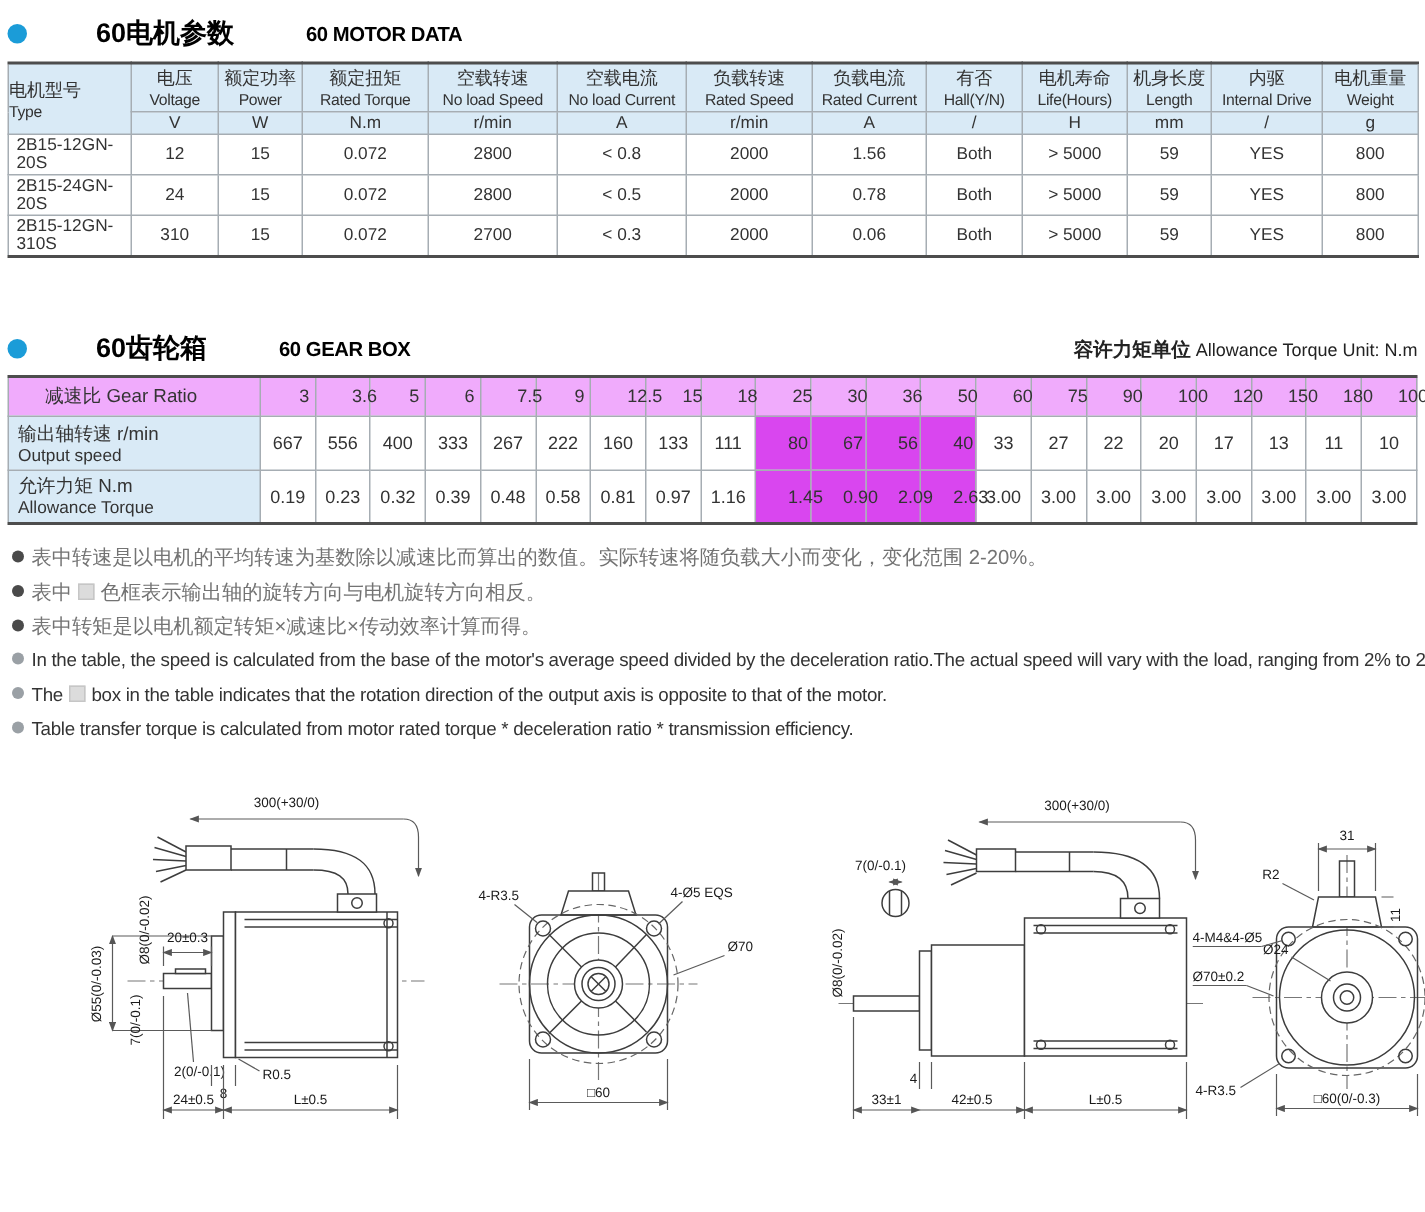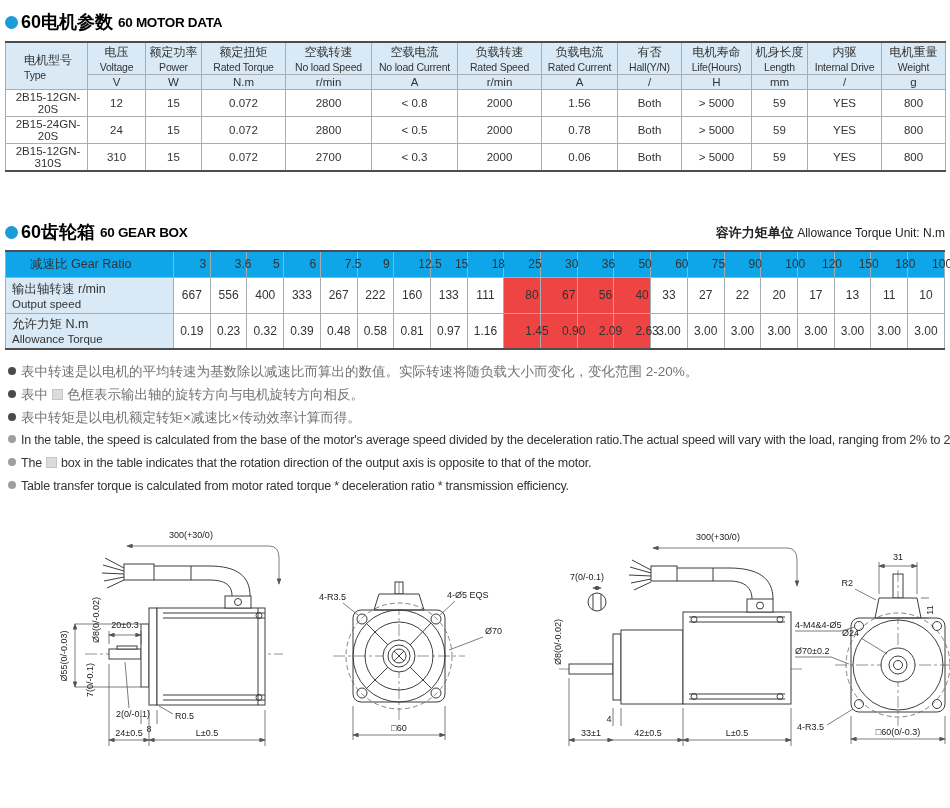--- a/index.html
+++ b/index.html
@@ -4,44 +4,44 @@
 <style>
   * { box-sizing: border-box; }
   html,body { margin:0; padding:0; }
   body {
     width:950px; height:808px; overflow:hidden; background:#ffffff;
     font-family:"Liberation Sans", sans-serif; color:#222;
   }
   .page { width:950px; height:808px; position:relative; padding:4px 5px 0 5px; }
 
   
-  .sec-title { display:flex; align-items:center; margin:6px 0 7px 0; }
+  .sec-title { display:flex; align-items:center; margin:6px 0 7px 0;gap:43px; }
   .dot { width:13px; height:13px; border-radius:50%; background:#1b9cd8; margin-right:3px; flex:0 0 auto; }
   .t-zh { font-size:18px; font-weight:bold; color:#000; letter-spacing:0; }
   .t-en { font-size:13.5px; font-weight:bold; color:#000; margin-left:5px; letter-spacing:-0.3px; }
 
   
   table.tbl { border-collapse:collapse; table-layout:fixed; width:940px;
     border-top:2px solid #4d4d4d; border-bottom:2px solid #4d4d4d; }
   table.tbl th, table.tbl td { border:1px solid #a6adb3; text-align:center; padding:1px 2px;
     font-weight:normal; font-size:11.5px; color:#333; }
   .hdr { background:#d9eaf6; }
   .hdr .zh { display:block; font-size:12px; color:#333; }
   .hdr .en { display:block; font-size:10.5px; color:#333; letter-spacing:-0.2px; }
   .unit-row th { height:15px; font-size:11px; background:#d9eaf6; padding:0; }
   .motor tbody td { height:17px; }
-  .motor td.model { text-align:center; padding-left:5px; }
+  .motor td.model { text-align:left; padding-left:5px; }
   .gear td { height:26px; }
   .gear td.lbl { background:#d9eaf6; text-align:left; padding-left:6px; }
   .gear td.lbl .zh { display:block; font-size:12.5px; }
   .gear td.lbl .en { display:block; font-size:11.5px; }
-  .gear tr.ratio-row td { background:#0ea5e9; font-size:12px; height:26px;padding-left:24px; }
+  .gear tr.ratio-row td { background:#f0abfc; font-size:12px; height:26px;padding-left:24px; }
   .gear tr.ratio-row td.lbl { font-size:12.5px; }
   .gear tr.val-row td { height:36px; font-size:12px; }
-  .gear td.shade { background:#ef4444;padding-left:21px; }
+  .gear td.shade { background:#d946ef;padding-left:21px; }
 
   .head2 { display:flex; justify-content:space-between; align-items:flex-end; margin-top:48px; }
   .head2 .sec-title { margin:0; }
   .unit-note { font-size:12px; color:#222; padding-bottom:2px; }
   .unit-note .zh-b { font-weight:bold; font-size:13px; }
 
   
   .notes { margin:10px 0 0 3px; }
   .note { font-size:13.5px; color:#737373; line-height:23px; white-space:nowrap; }
   .note.en { font-size:12.5px; color:#333; letter-spacing:-0.2px; }
@@ -87,21 +87,21 @@
         <col style="width:84px">
         <col style="width:76px">
       <col style="width:64px">
         <col style="width:70px">
         <col style="width:56px">
         <col style="width:74px">
         <col style="width:64px">
     </colgroup>
     <thead>
       <tr>
-        <th rowspan="2" class="hdr" style="text-align:left;padding-left:18px">
+        <th rowspan="2" class="hdr" style="text-align:left;padding-left:0">
             <span class="zh">电机型号</span>
             <span class="en" style="text-align:left">Type</span>
           </th>
         <th class="hdr">
             <span class="zh">电压</span>
             <span class="en">Voltage</span>
           </th>
         <th class="hdr">
             <span class="zh">额定功率</span>
             <span class="en">Power</span>

